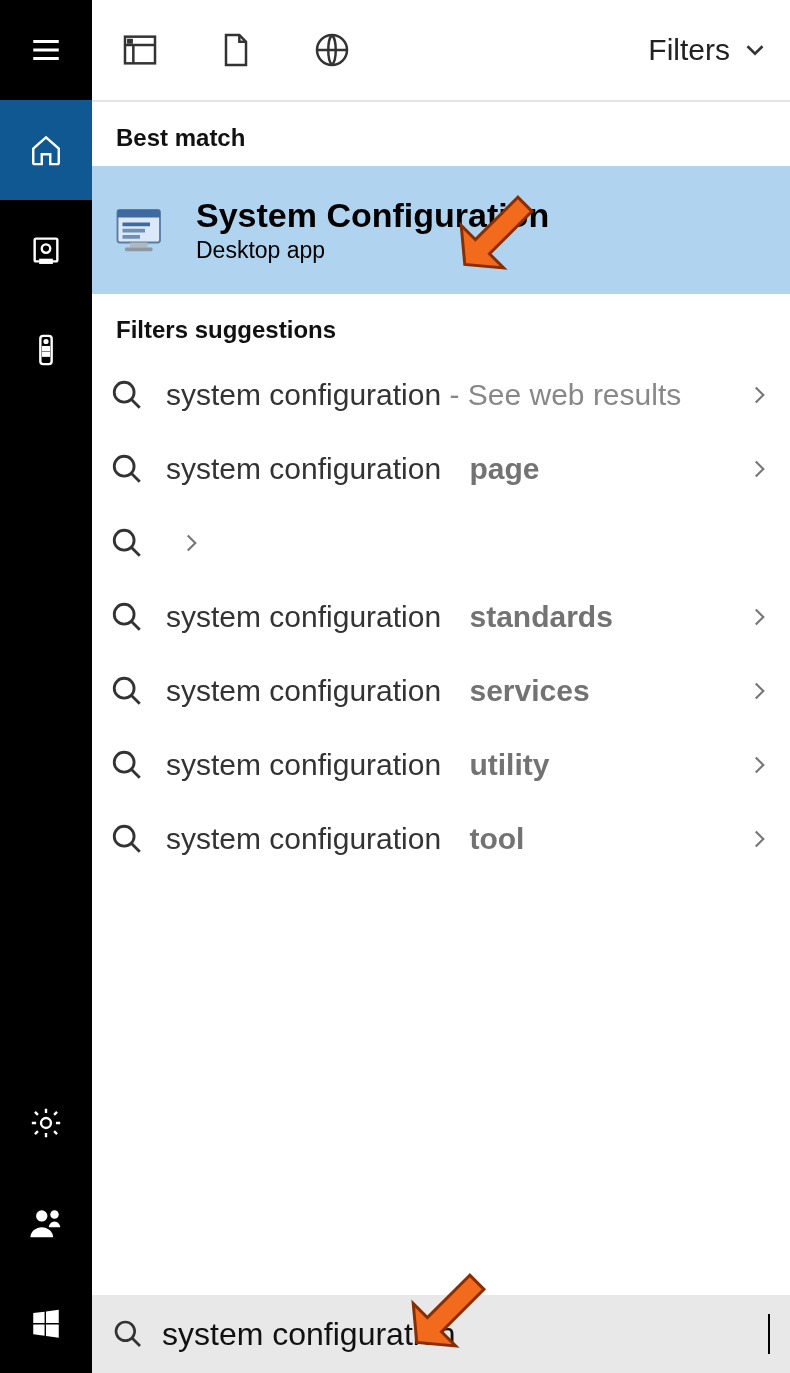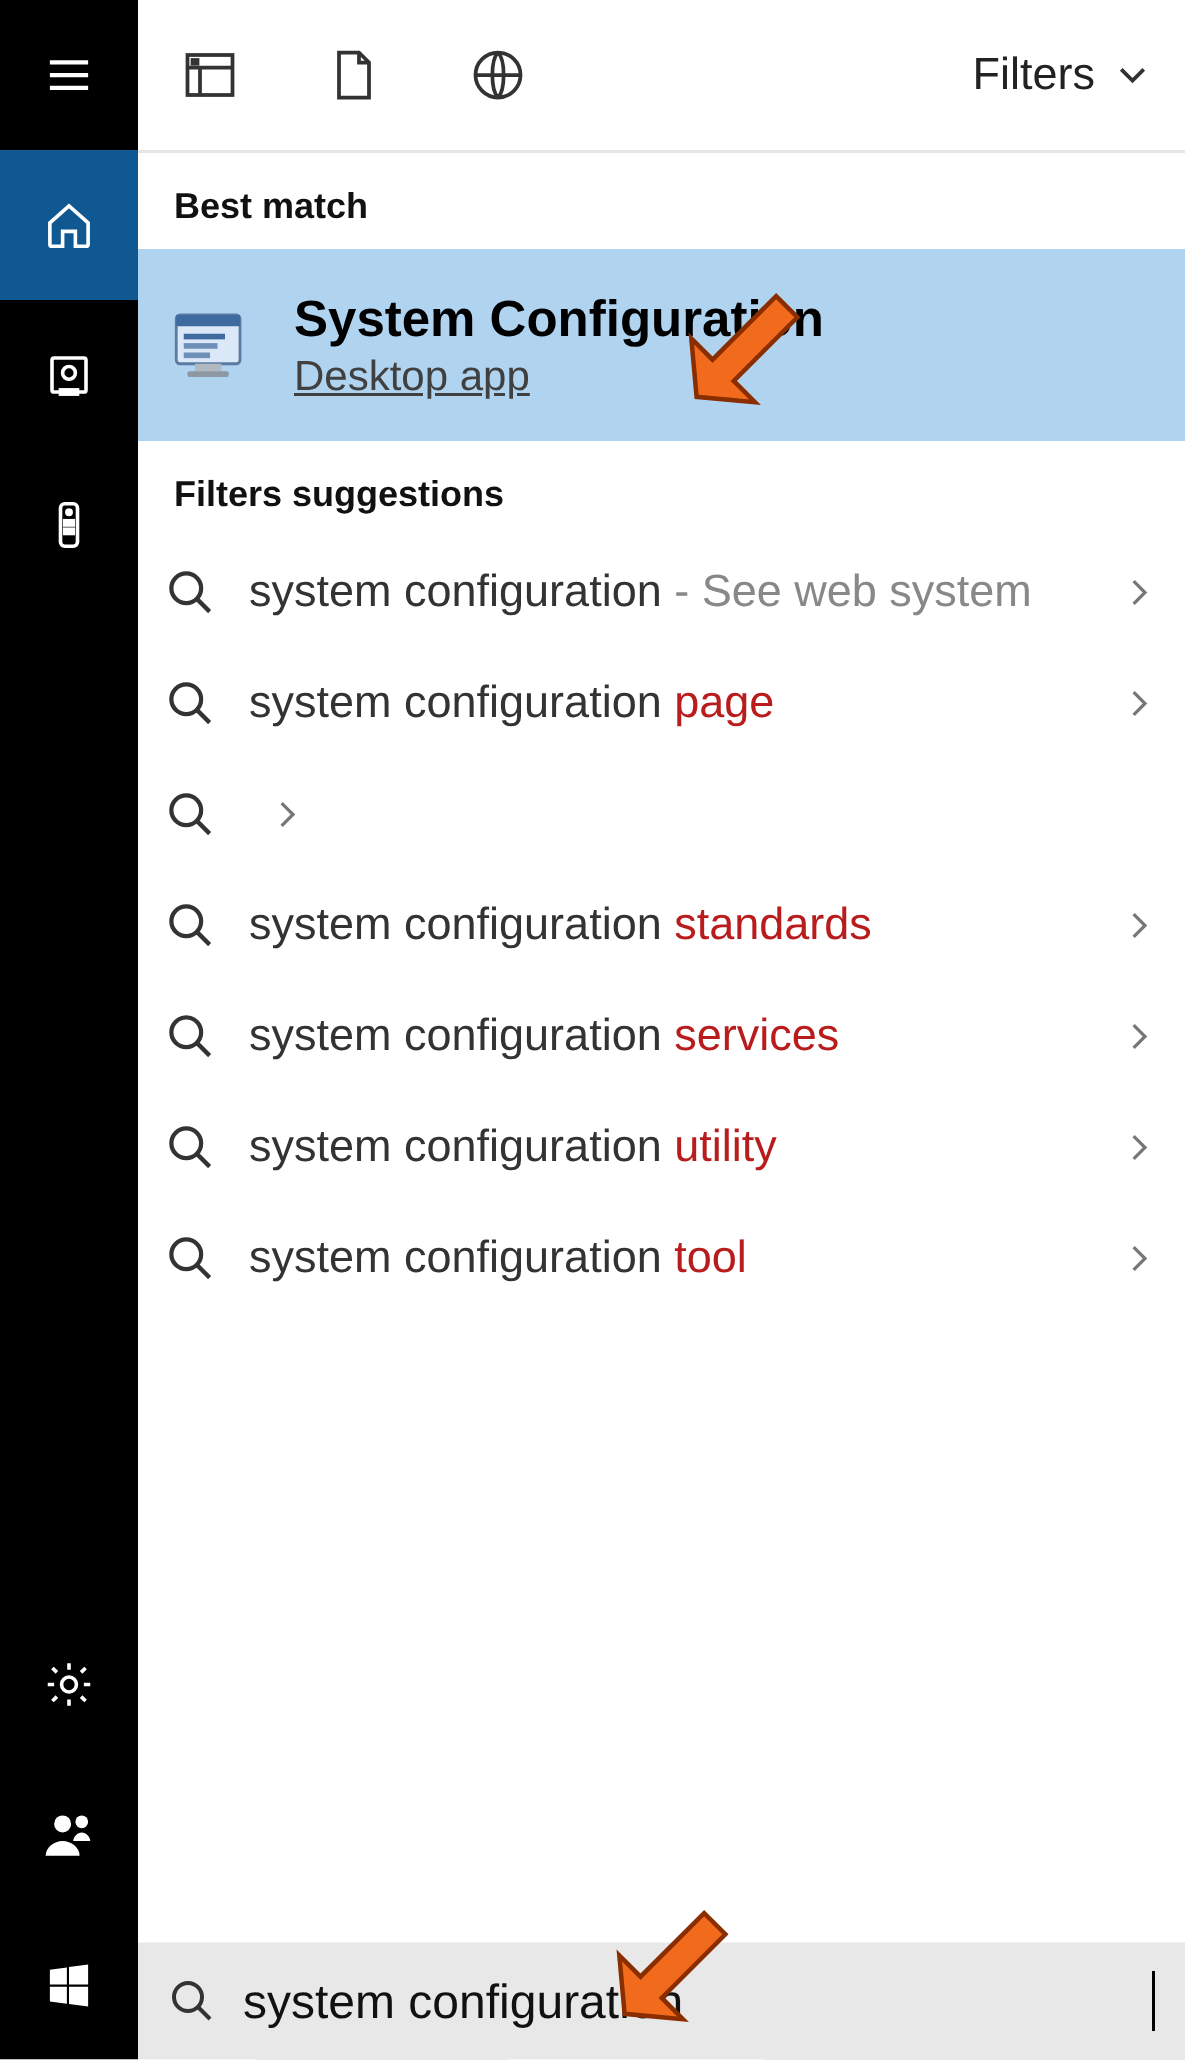--- a/index.html
+++ b/index.html
@@ -14,27 +14,27 @@
 .top-icon{width:56px;height:56px;margin-right:40px;display:flex;align-items:center;justify-content:center;cursor:pointer;}
 .top-icon svg{width:40px;height:40px;}
 .top-spacer{flex:1 1 auto;}
 .filters{display:flex;align-items:center;font-size:30px;color:#222;cursor:pointer;}
 .filters svg{width:30px;height:30px;margin-left:10px;}
 .section-label{font-size:24px;font-weight:600;color:#111;padding:22px 24px 14px 24px;}
 .best-row{background:#b0d3f0;height:128px;display:flex;align-items:center;padding:0 18px;position:relative;cursor:pointer;}
 .best-icon{width:60px;height:60px;margin-right:26px;}
 .best-text{display:flex;flex-direction:column;}
 .best-title{font-size:34px;font-weight:600;color:#000;}
-.best-sub{font-size:28px;color:#404040;margin-top:2px;text-decoration:underline;}
+.best-sub{font-size:23px;color:#000000;margin-top:2px;}
 .sugg-list{display:flex;flex-direction:column;}
 .sugg-row{height:74px;display:flex;align-items:center;padding:0 18px;cursor:pointer;}
 .sugg-row svg.search{width:34px;height:34px;margin-right:22px;flex-shrink:0;}
 .sugg-text{font-size:30px;color:#333;flex:1 1 auto;white-space:nowrap;overflow:hidden;}
 .sugg-text .pre{font-weight:400;}
-.sugg-text .bold{font-weight:400;color:#b91c1c;}
+.sugg-text .bold{font-weight:700;color:#737373;margin-left:20px;}
 .sugg-text .hint{color:#888;}
 .sugg-row svg.chev{width:26px;height:26px;flex-shrink:0;margin-left:12px;}
 .searchbar{position:absolute;left:92px;right:0;bottom:0;height:78px;background:#e8e8e8;display:flex;align-items:center;padding:0 20px;}
 .searchbar svg{width:32px;height:32px;margin-right:18px;}
 .search-input{border:none;outline:none;background:transparent;font-size:32px;color:#111;flex:1 1 auto;}
 .caret{width:2px;height:40px;background:#000;display:inline-block;margin-left:2px;animation:none;}
 .arrow{position:absolute;pointer-events:none;}
 .arrow.one{left:448px;top:182px;transform:rotate(-45deg);}
 .arrow.two{left:400px;top:1260px;transform:rotate(-45deg);}
 .arrow svg{width:100px;height:100px;}
@@ -147,21 +147,21 @@
     </div>
 
     <div class="section-label">Filters suggestions</div>
 
     <div class="sugg-list" id="sugg-list">
         <div class="sugg-row">
           <svg class="search" viewBox="0 0 24 24" stroke="#333" stroke-width="2" fill="none">
             <circle cx="10" cy="10" r="7"></circle>
             <path d="M15 15l6 6"></path>
           </svg>
-          <span class="sugg-text"><span class="pre">system configuration</span><span class="hint"> - See web system</span></span>
+          <span class="sugg-text"><span class="pre">system configuration</span><span class="hint"> - See web results</span></span>
           <svg class="chev" viewBox="0 0 24 24" stroke="#777" stroke-width="2" fill="none">
             <path d="M9 5l7 7-7 7"></path>
           </svg>
         </div>
         <div class="sugg-row">
           <svg class="search" viewBox="0 0 24 24" stroke="#333" stroke-width="2" fill="none">
             <circle cx="10" cy="10" r="7"></circle>
             <path d="M15 15l6 6"></path>
           </svg>
           <span class="sugg-text"><span class="pre">system configuration </span><span class="bold">page</span></span>

